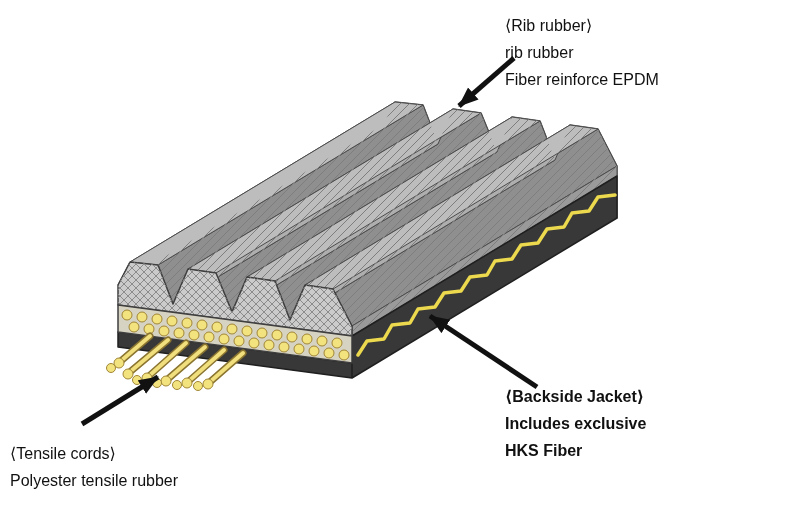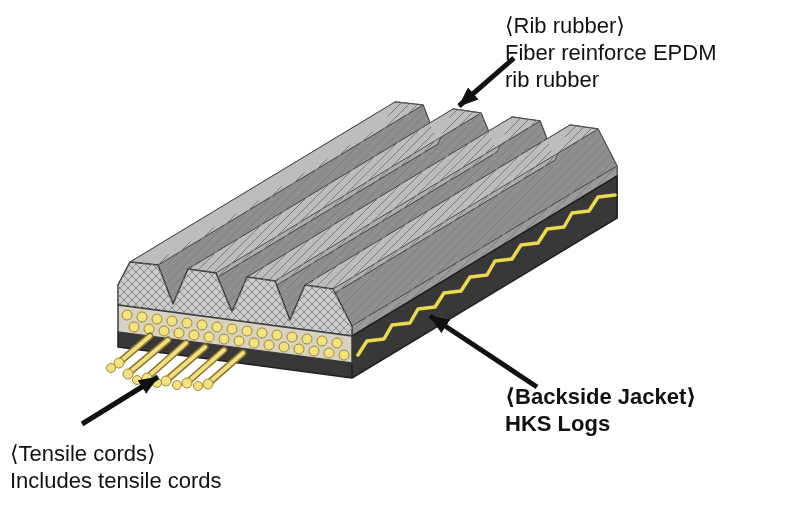--- a/index.html
+++ b/index.html
@@ -8,21 +8,21 @@
     width: 800px;
     height: 513px;
     background: #ffffff;
     overflow: hidden;
     font-family: "Liberation Sans", "DejaVu Sans", sans-serif;
   }
   .stage svg { position: absolute; left: 0; top: 0; }
   .label {
     position: absolute;
     color: #111111;
-    font-size: 22px;
+    font-size: 16px;
     line-height: 27px;
     white-space: nowrap;
   }
   #lbl-rib      { left: 505px; top: 12px;  }
   #lbl-tensile  { left: 10px;  top: 404px; margin-top: 36px; }
   #lbl-backside { left: 505px; top: 383px; font-weight: bold; }
 </style>
 </head>
 <body>
 
@@ -136,27 +136,28 @@
         <line x1="514" y1="58" x2="459" y2="106" marker-end="url(#arrowhead)"></line>
         <line x1="82" y1="424" x2="158" y2="377" marker-end="url(#arrowhead)"></line>
         <line x1="537" y1="387" x2="430" y2="316" marker-end="url(#arrowhead)"></line>
       </g>
 
     </g>
   </svg>
 
   <div class="label" id="lbl-rib">
     <div>⟨Rib rubber⟩</div>
+    <div>rib rubber</div>
     <div>Fiber reinforce EPDM</div>
-    <div>rib rubber</div>
   </div>
 
   <div class="label" id="lbl-tensile">
     <div>⟨Tensile cords⟩</div>
-    <div>Includes tensile cords</div>
+    <div>Polyester tensile rubber</div>
   </div>
 
   <div class="label" id="lbl-backside">
     <div>⟨Backside Jacket⟩</div>
-    <div>HKS Logs</div>
+    <div>Includes exclusive</div>
+    <div>HKS Fiber</div>
   </div>
 
 </div>
 
 </body></html>

